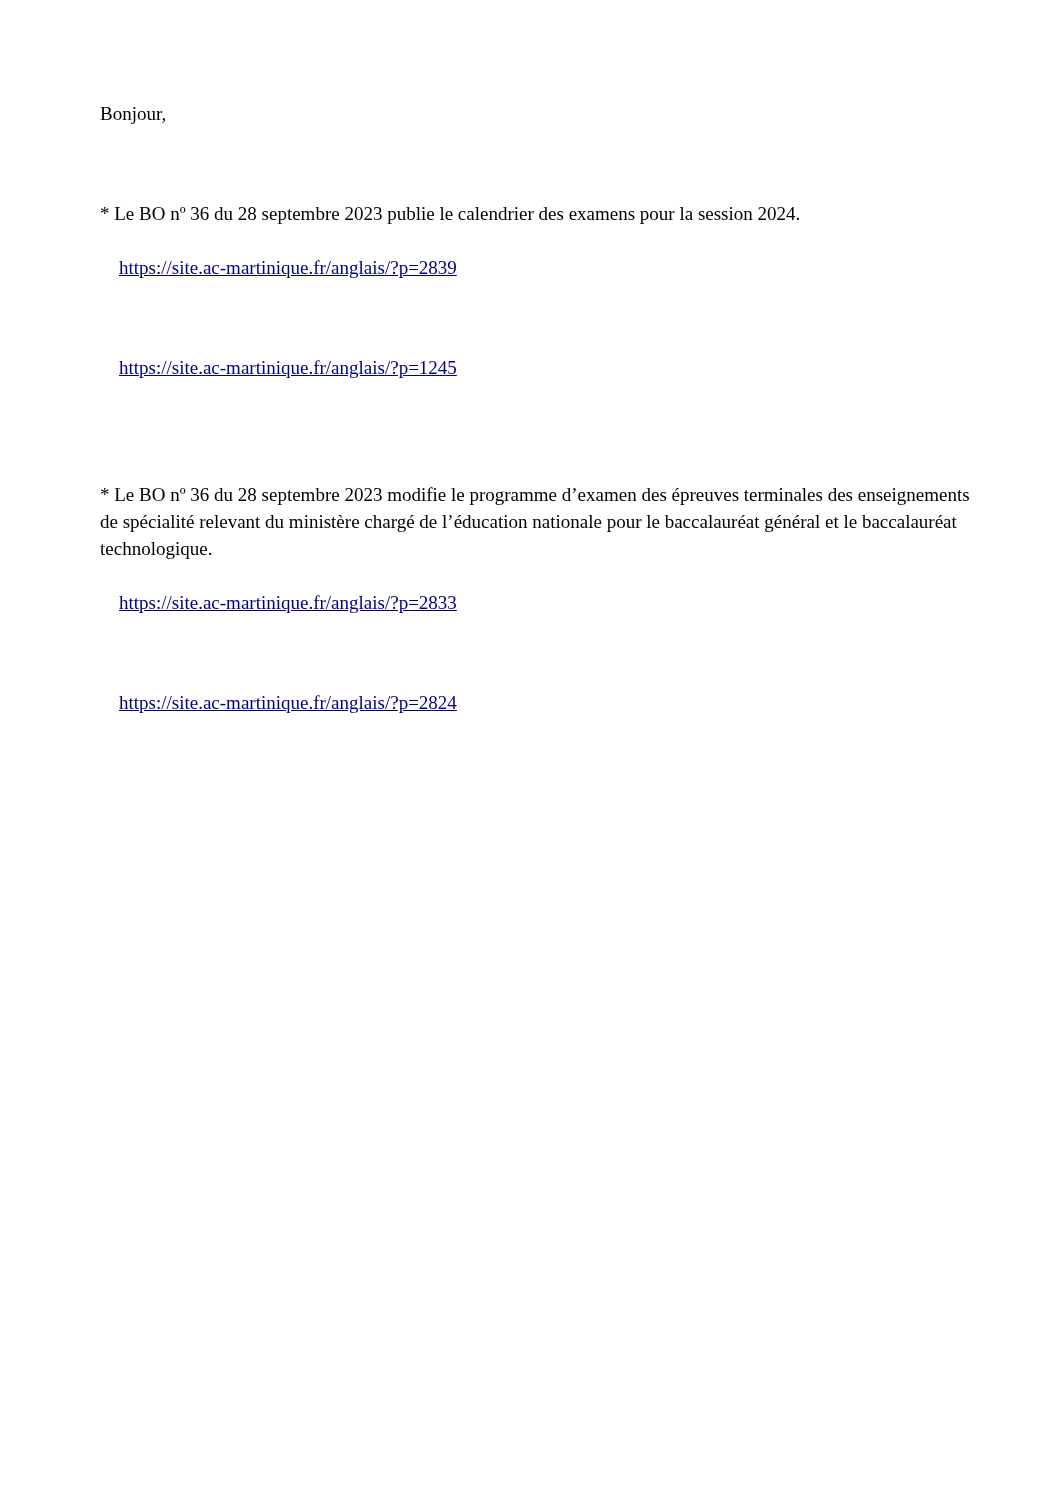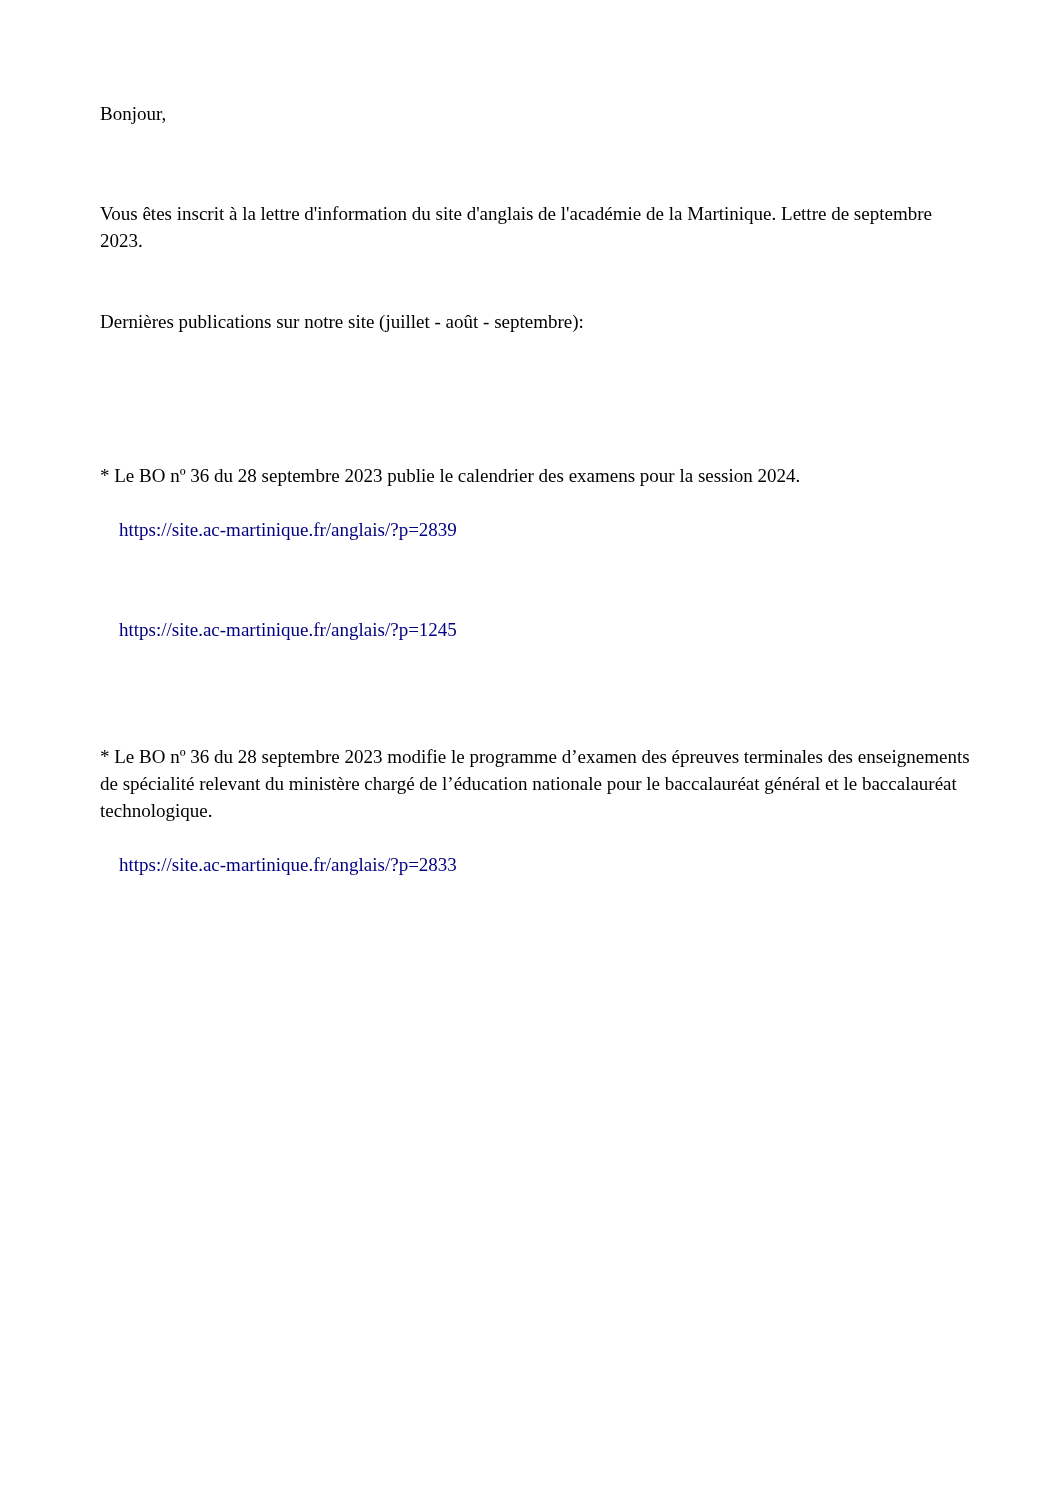--- a/index.html
+++ b/index.html
@@ -25,53 +25,51 @@
   .block {
     margin: 0 0 19px 0;
     white-space: pre-wrap;
   }
   .item-text {
     white-space: pre-wrap;
   }
   .item-link {
     display: inline-block;
     color: #000080;
+    text-decoration: underline;
     cursor: pointer;
     white-space: nowrap;
   }
 </style>
 </head>
 <body>
 
 <div class="page">
 
   <div class="block">Bonjour,</div>
 
-  <div class="block">
-    <div>Vous êtes inscrit à la lettre d'information du site d'anglais de l'académie de la Martinique. Lettre de septembre 2023.</div>
-    <div>Dernières publications sur notre site (juillet - août - septembre):</div>
-  </div>
 
   <div id="items">
   <div class="block item">
     <div class="item-text">* Le BO nº 36 du 28 septembre 2023 publie le calendrier des examens pour la session 2024.</div>
     <a class="item-link">https://site.ac-martinique.fr/anglais/?p=2839</a>
   </div>
 
   <div class="block item">
     <a class="item-link">https://site.ac-martinique.fr/anglais/?p=1245</a>
   </div>
 
   <div class="block item">
     <div class="item-text">* Le BO nº 36 du 28 septembre 2023 modifie le programme d’examen des épreuves terminales des enseignements de spécialité relevant du ministère chargé de l’éducation nationale pour le baccalauréat général et le baccalauréat technologique.</div>
     <a class="item-link">https://site.ac-martinique.fr/anglais/?p=2833</a>
   </div>
 
 
   <div class="block item">
+    <a class="item-link">https://site.ac-martinique.fr/anglais/?p=2824</a>
   </div>
 
   <div class="block item">
     
     
   </div>
 
 </div>
 
 </div>

